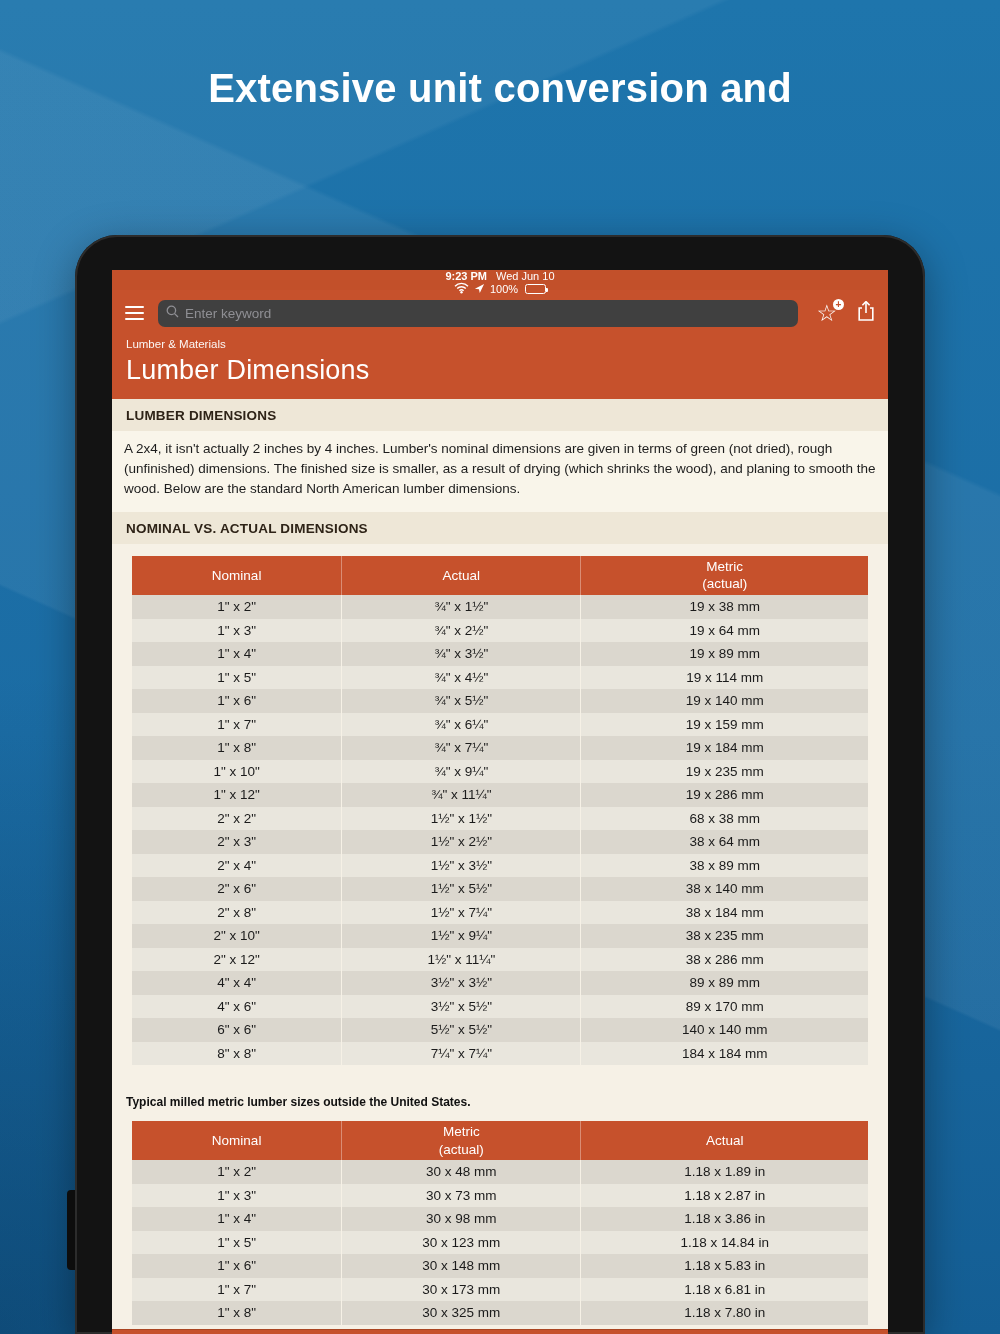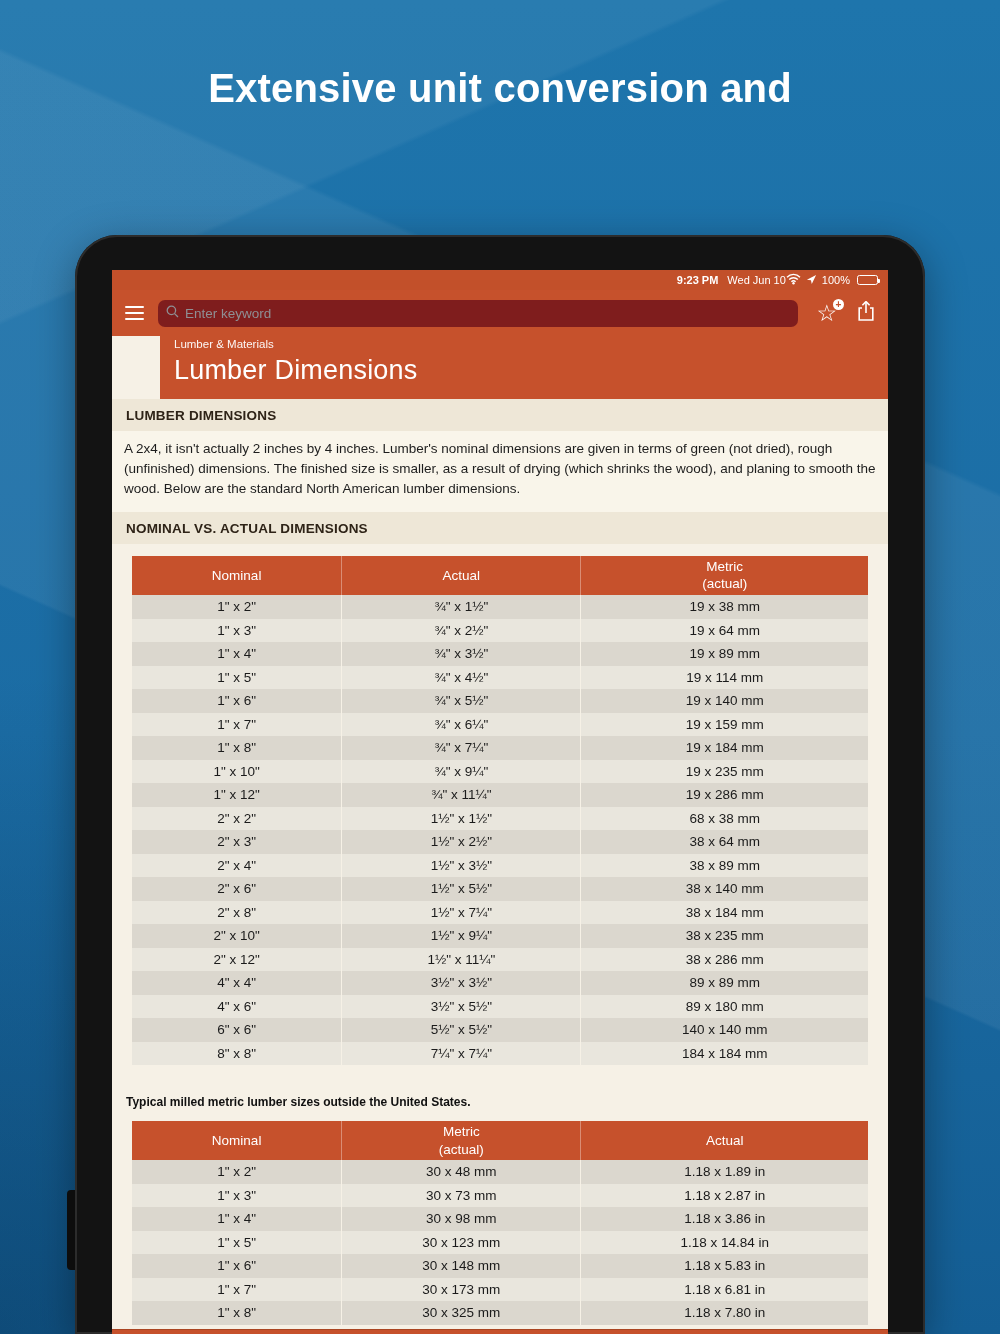--- a/index.html
+++ b/index.html
@@ -33,55 +33,55 @@
     background:#0d0d0d; border-radius:4px 0 0 4px;
   }
   .screen {
     position:absolute; left:37px; top:35px; width:776px; height:1064px;
     background:#f6f1e6; overflow:hidden;
   }
 
   
   .statusbar {
     height:20px; background:#c2502a; color:#ffffff;
-    display:flex; align-items:center; justify-content:flex-end;
-    padding:0 10px; font-size:11px;
+    display:flex; align-items:center; justify-content:flex-start;
+    padding:0 3px; font-size:11px;flex-direction:column;
   }
   .sb-left { display:flex; gap:9px; align-items:center; }
   .sb-time { font-weight:700; }
   .sb-right { display:flex; gap:5px; align-items:center; }
   .battery-body {
     width:21px; height:10px; border:1px solid #fff; border-radius:2.5px;
     padding:1px; position:relative; margin-left:2px;
   }
   .battery-fill { width:100%; height:100%; background:#fff; border-radius:1px; }
   .battery-nub { position:absolute; right:-3px; top:2.5px; width:2px; height:4px; background:#fff; border-radius:0 1px 1px 0; }
 
   
   .toolbar {
     height:46px; background:#c6512c; display:flex; align-items:center;
     padding:0 13px; gap:14px;
   }
   .hamburger { width:19px; display:flex; flex-direction:column; gap:3.5px; cursor:pointer; }
   .hamburger span { display:block; height:2.5px; background:#fff; border-radius:1px; }
   .searchbox {
-    flex:1; height:27px; background:#7f1d1d; border-radius:7px;
+    flex:1; height:27px; background:#404040; border-radius:7px;
     display:flex; align-items:center; gap:6px; padding:0 8px;
     color:#8f8f94; font-size:13.5px;
   }
   .tool-icons { display:flex; align-items:center; gap:20px; margin-left:4px; }
   .star { position:relative; color:#fff; font-size:23px; line-height:22px; }
   .star-plus {
     position:absolute; top:-3px; right:-7px; width:11px; height:11px;
     background:#ffffff; color:#c6512c; border-radius:50%;
     font-size:10px; line-height:11px; text-align:center; font-weight:700;
   }
 
   
-  .pagehead { background:#c6512c; padding:2px 14px 13px; color:#fff;margin-left:48px; }
+  .pagehead { background:#c6512c; padding:2px 14px 13px; color:#fff; }
   .breadcrumb { font-size:11.5px; opacity:0.95; }
   .pagetitle { font-size:27px; font-weight:400; margin-top:5px; letter-spacing:0.2px; }
 
   
   .content { position:relative; background:#f6f1e6; height:946px; overflow:hidden; }
   .sechead {
     background:#eee7d7; color:#2e2317; font-weight:700; font-size:13.5px;
     padding:9px 14px 8px; letter-spacing:0.2px;
   }
   .intro {
@@ -294,21 +294,21 @@
                 <td>38 x 286 mm</td>
               </tr>
               <tr>
                 <td>4" x 4"</td>
                 <td>3½" x 3½"</td>
                 <td>89 x 89 mm</td>
               </tr>
               <tr>
                 <td>4" x 6"</td>
                 <td>3½" x 5½"</td>
-                <td>89 x 180 mm</td>
+                <td>89 x 170 mm</td>
               </tr>
               <tr>
                 <td>6" x 6"</td>
                 <td>5½" x 5½"</td>
                 <td>140 x 140 mm</td>
               </tr>
               <tr>
                 <td>8" x 8"</td>
                 <td>7¼" x 7¼"</td>
                 <td>184 x 184 mm</td>

